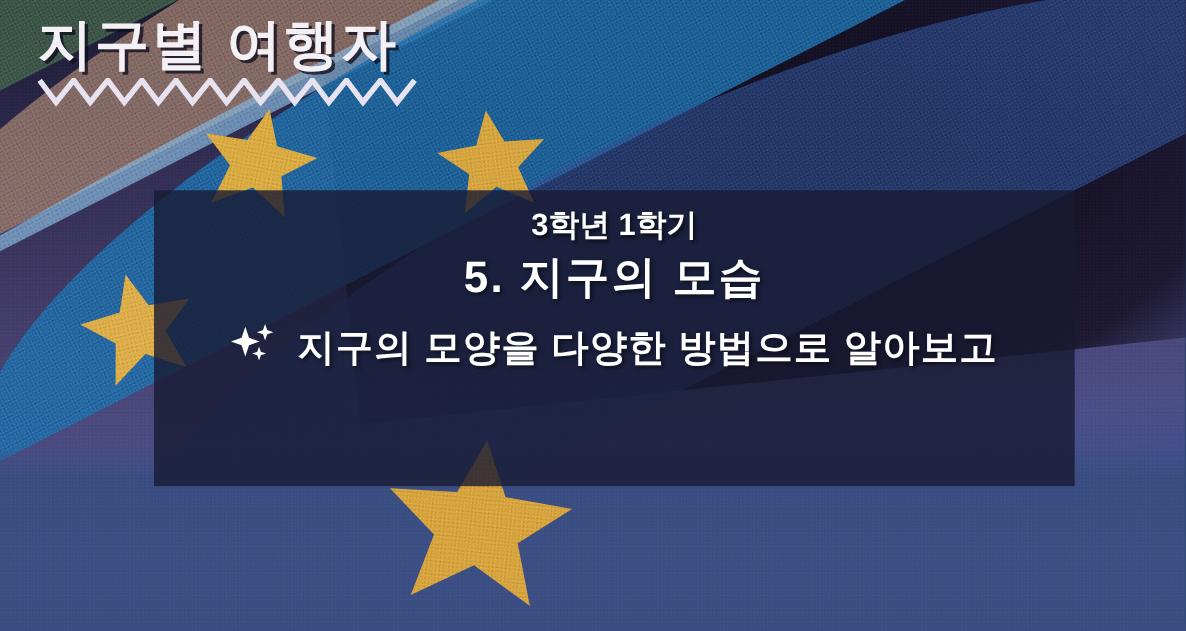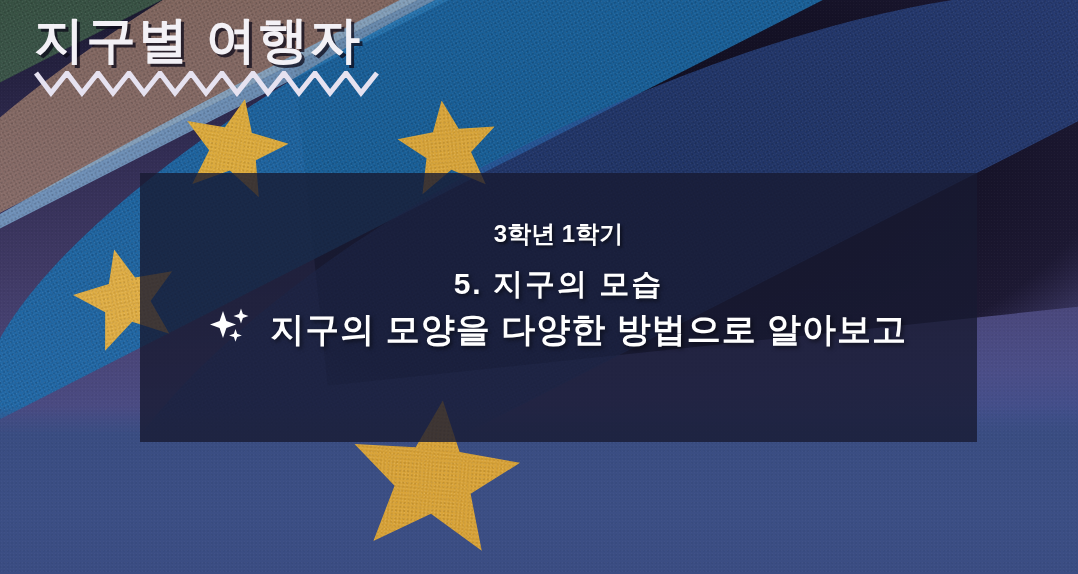--- a/index.html
+++ b/index.html
@@ -163,36 +163,36 @@
     height: 269px;
     background: rgba(24, 26, 50, .80);
     display: flex;
     flex-direction: column;
     align-items: center;
     justify-content: flex-start;
     padding-top: 13px;
     box-sizing: border-box;
   }
   .panel-grade {
-    font-size: 24px;
+    font-size: 28px;
     font-weight: 700;
     color: #ffffff;
     letter-spacing: 0px;
     text-shadow: 2px 2px 3px rgba(0,0,0,.55);
-    margin-top: 32px;
   }
   .panel-unit {
-    margin-top: 14px;
-    font-size: 30px;
+    margin-top: 0;
+    font-size: 40px;
     font-weight: 700;
     color: #ffffff;
     letter-spacing: 2px;
     text-shadow: 2px 2px 4px rgba(0,0,0,.55);
   }
   .panel-goal {
+    margin-top: 13px;
     width: 100%;
     text-align: center;
     font-size: 34px;
     font-weight: 700;
     color: #ffffff;
     line-height: 1.42;
     letter-spacing: 1px;
     text-shadow: 2px 2px 4px rgba(0,0,0,.55);
     box-sizing: border-box;
     padding: 0 10px;

